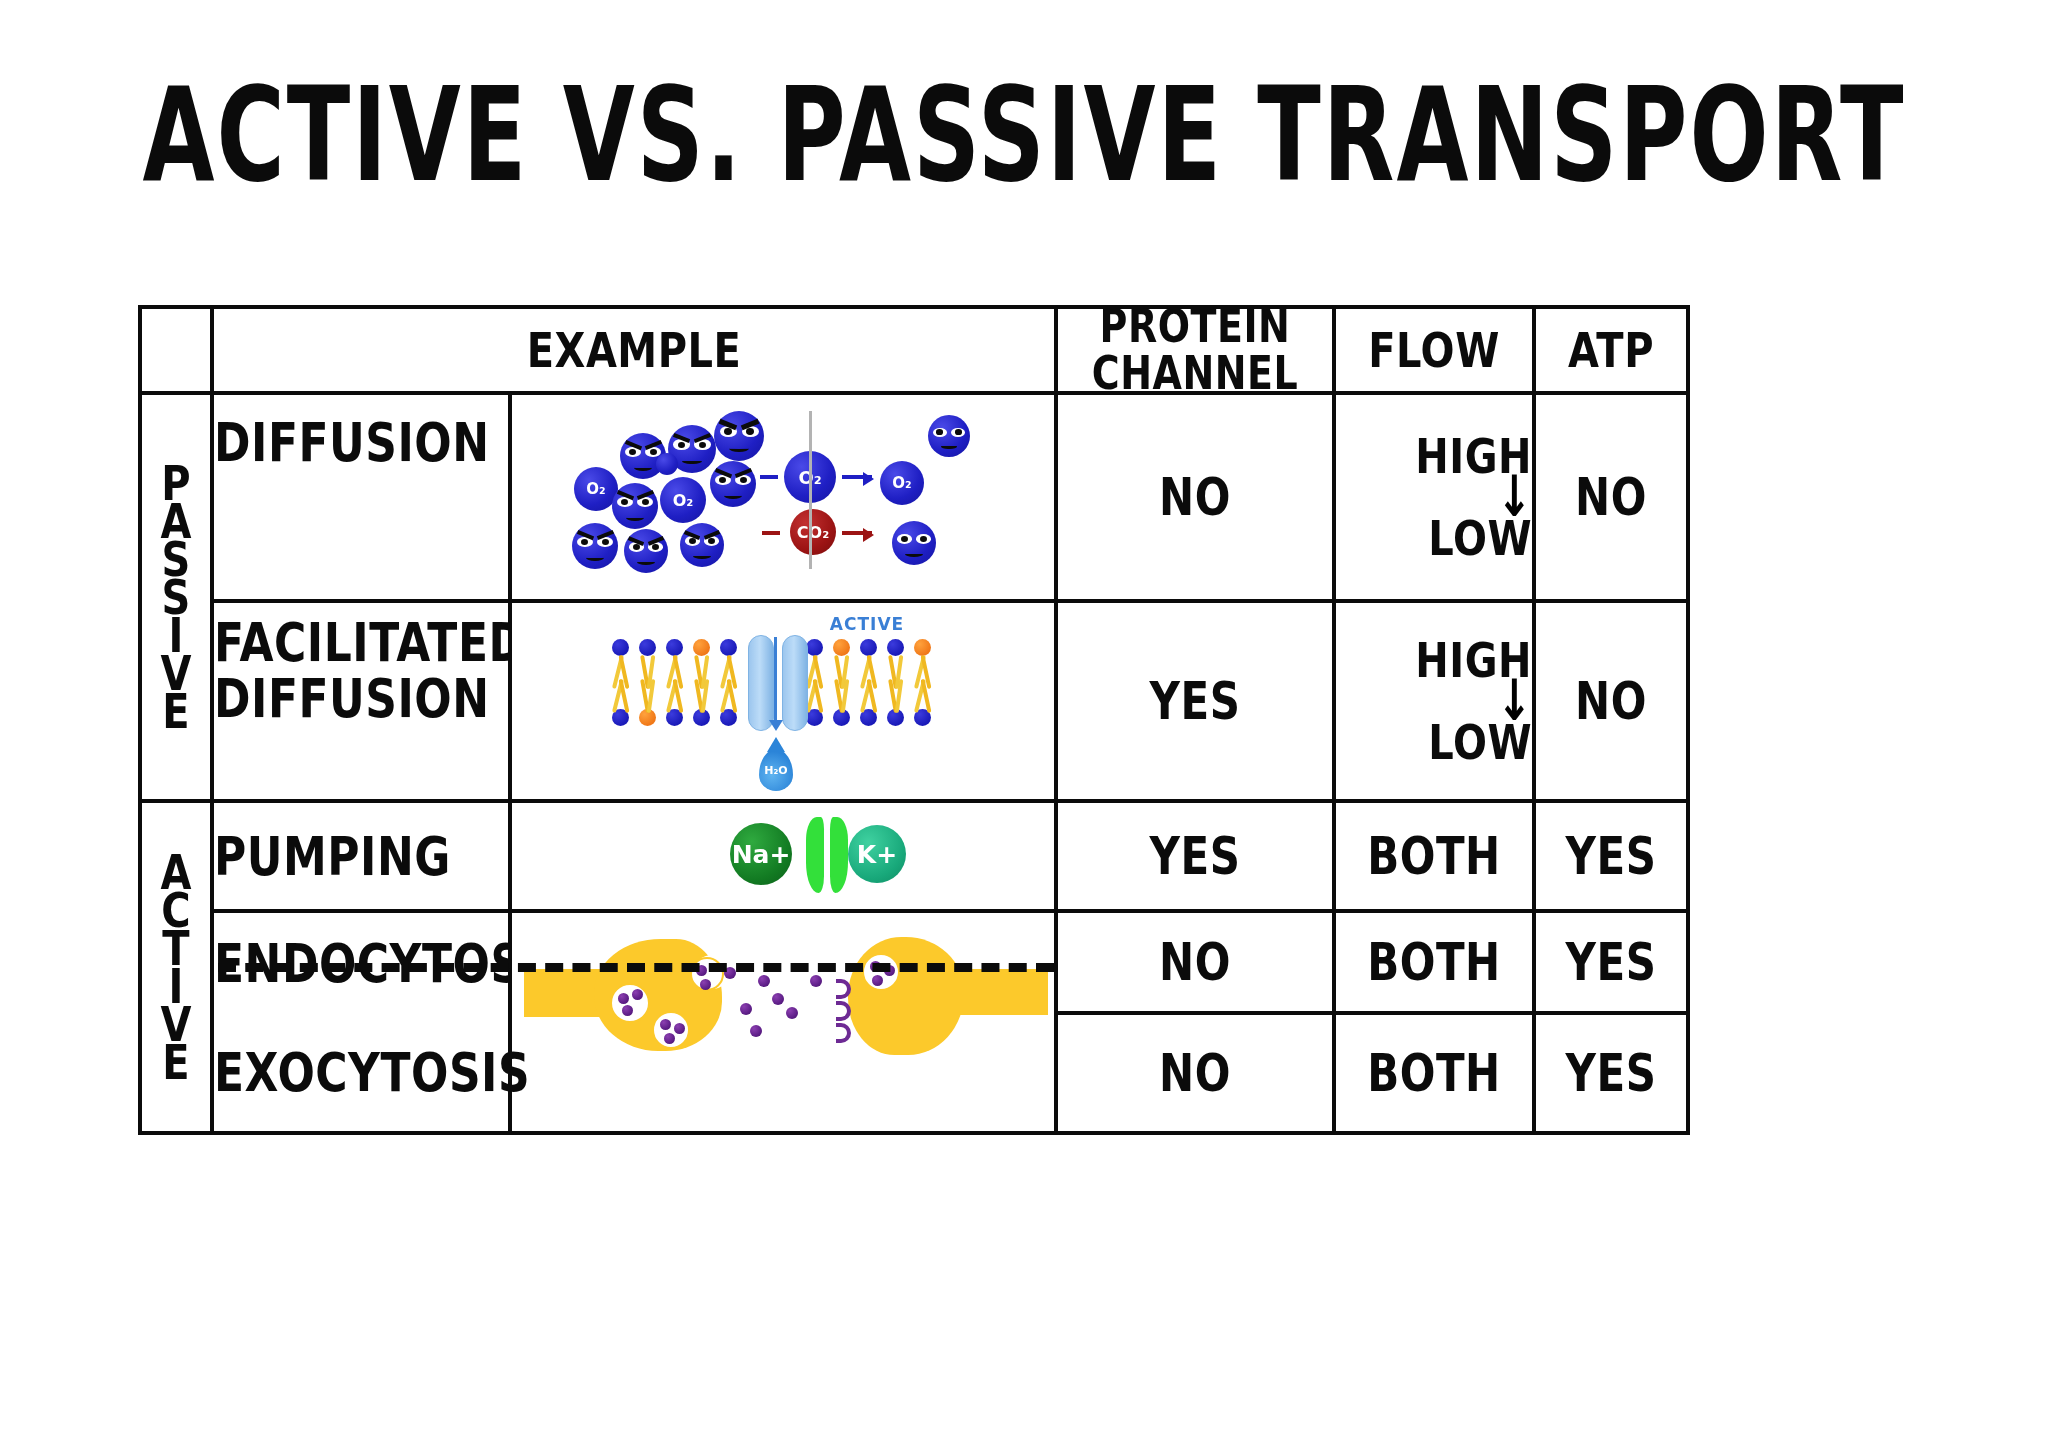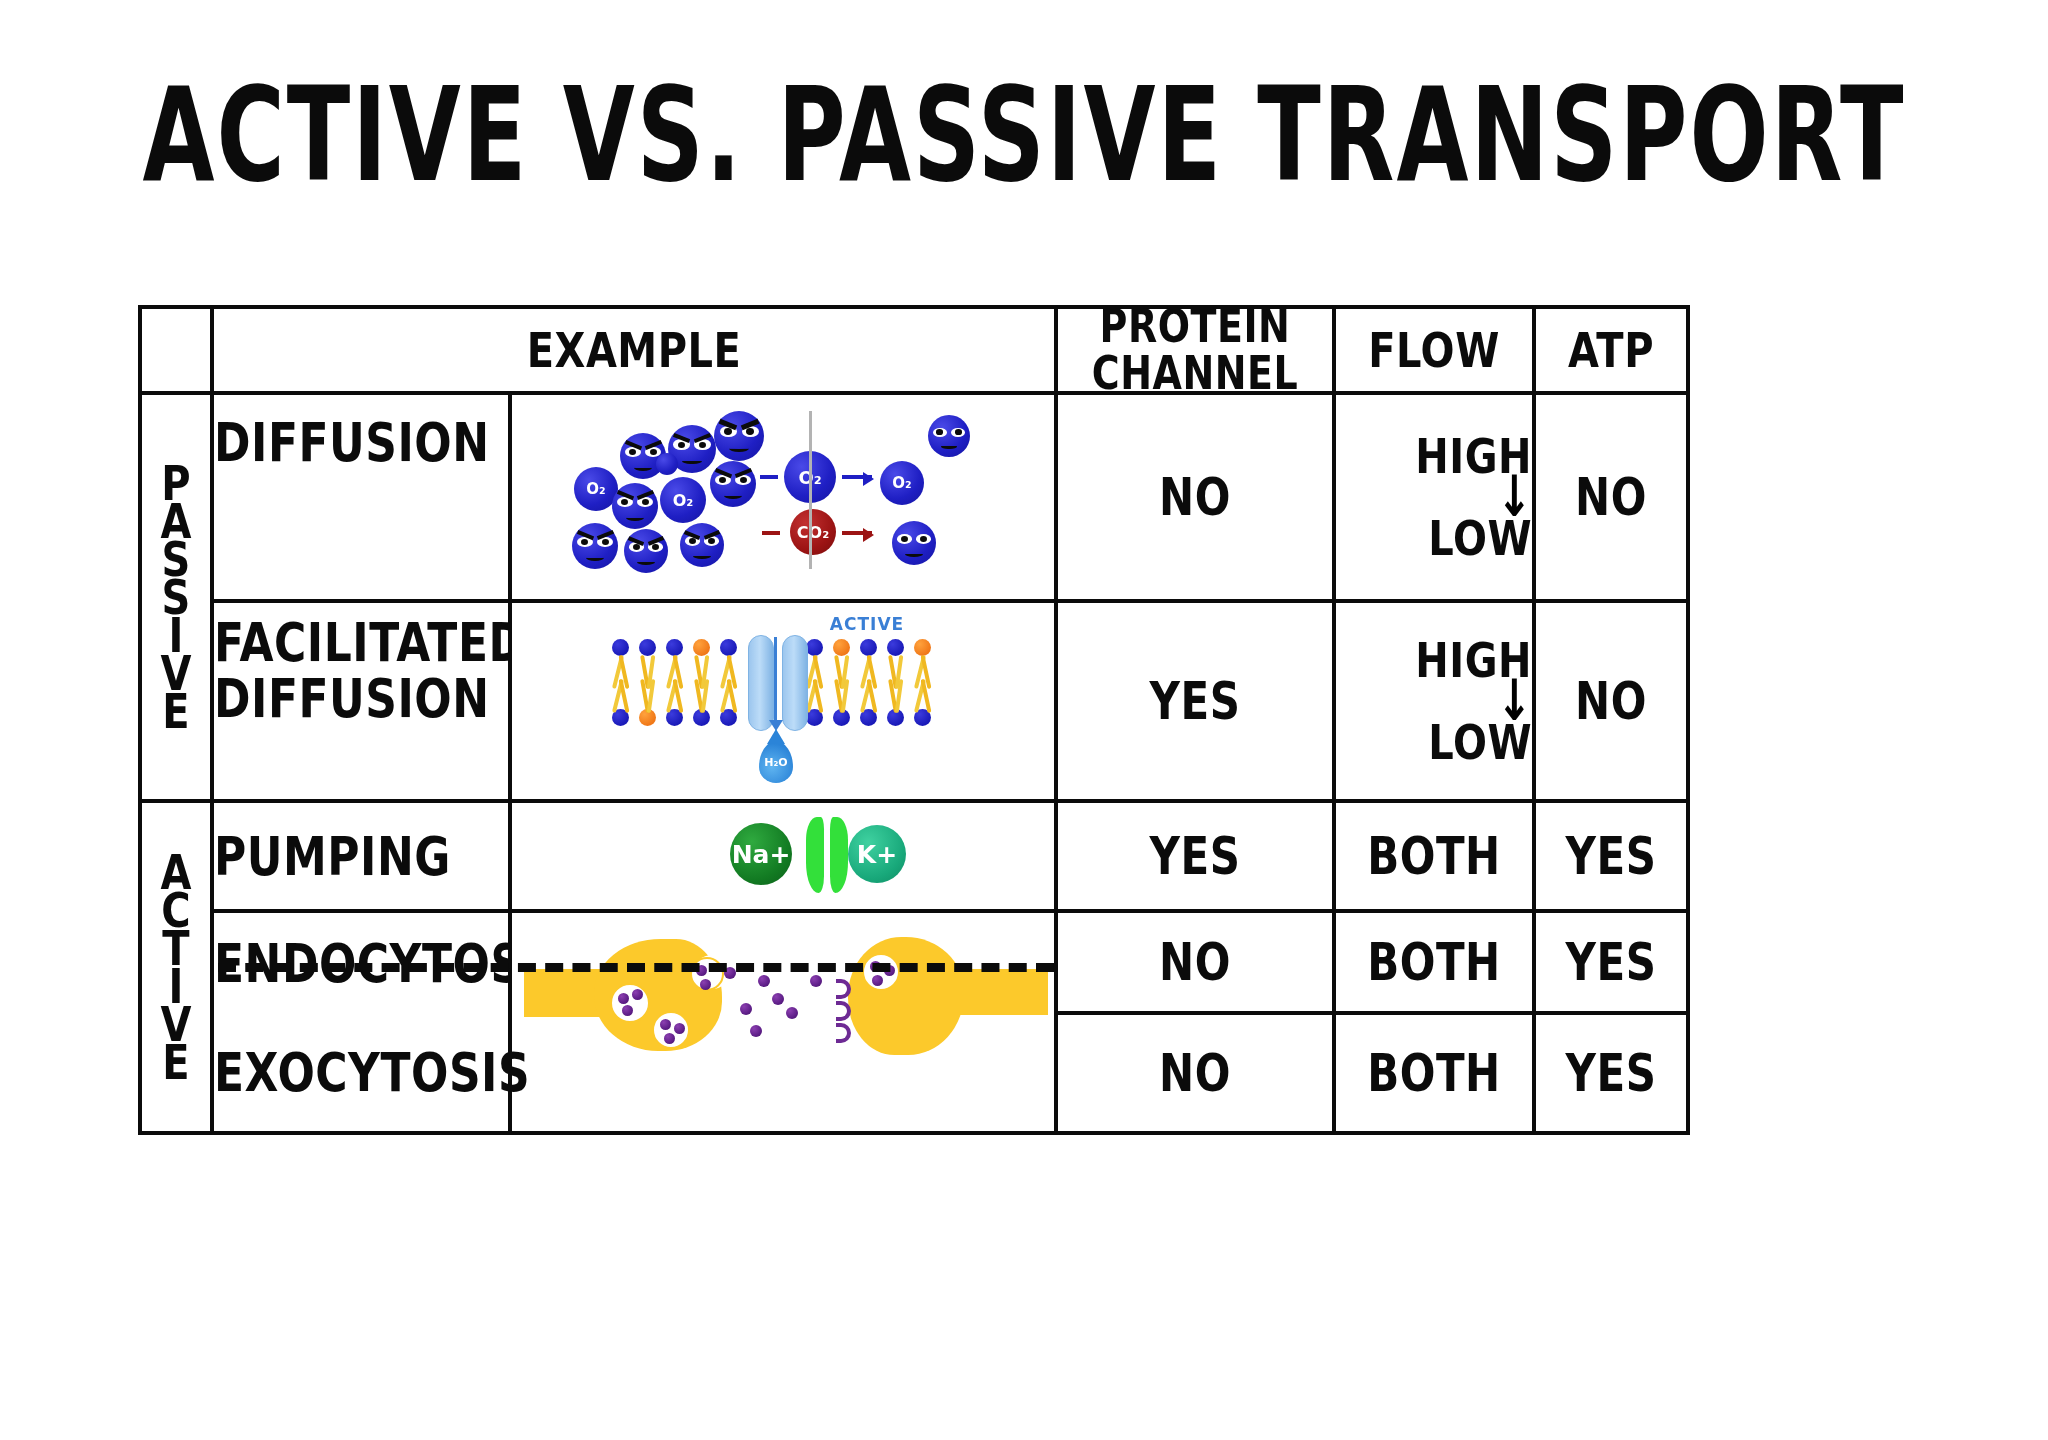--- a/index.html
+++ b/index.html
@@ -578,21 +578,21 @@
                 <div class="tail t2" style="left: 274px; top: 66px; transform: rotate(-12deg);"></div>
                 <div class="head" style="left: 291px; top: 96px;"></div>
                 <div class="tail t2" style="left: 295px; top: 66px; transform: rotate(-10deg);"></div>
                 <div class="tail" style="left: 301px; top: 66px; transform: rotate(8deg);"></div>
                 <div class="head" style="left: 318px; top: 96px;"></div>
                 <div class="tail" style="left: 322px; top: 66px; transform: rotate(14deg);"></div>
                 <div class="tail t2" style="left: 328px; top: 66px; transform: rotate(-12deg);"></div>
                 <div class="channel" style="left: 152px; top: 22px; height: 96px;"></div>
                 <div class="channel" style="left: 186px; top: 22px; height: 96px;"></div>
                 <div class="osm-arrow" style="left: 178px; top: 24px; height: 84px;"></div>
-                <div class="h2o-drop" style="left: 163px; top: 128px;">H₂O</div>
+                <div class="h2o-drop" style="left: 163px; top: 136px;">H₂O</div>
               </div>
         </td>
 
         <td class="center-cell">
           <span class="hand ans">YES</span>
         </td>
 
         <td class="center-cell">
           <div class="flow-stack">
             <span class="hand fl">HIGH</span>

